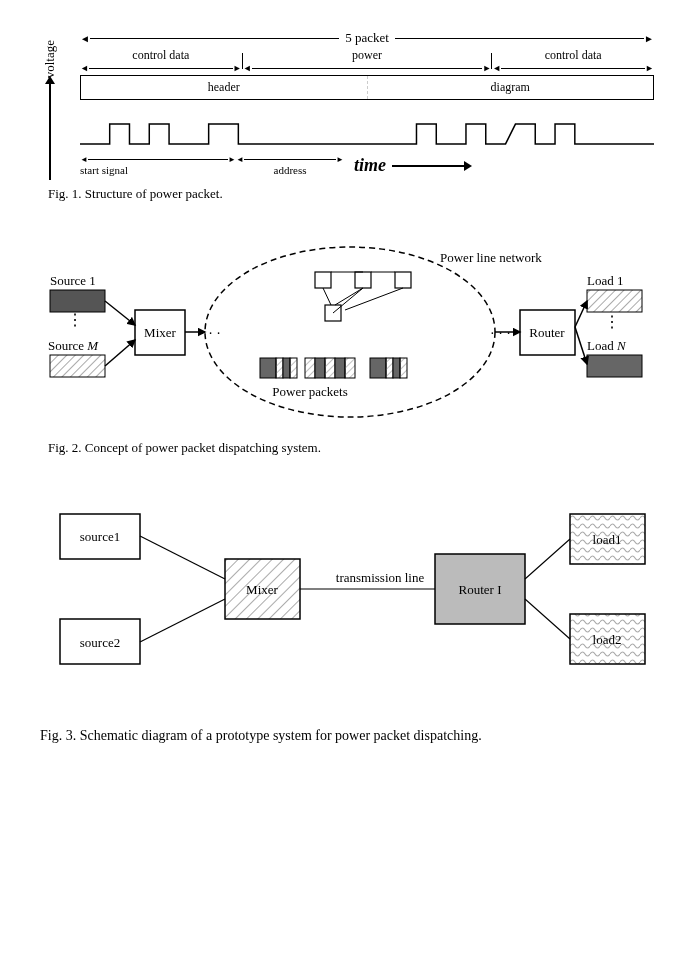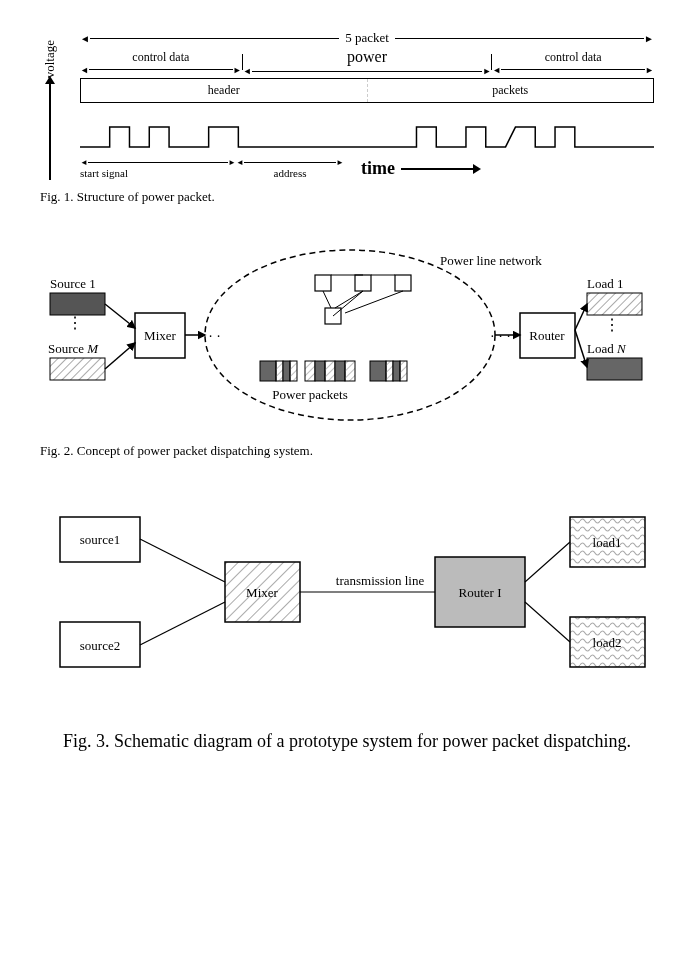--- a/index.html
+++ b/index.html
@@ -103,21 +103,21 @@
     
     .time-row {
       display: flex;
       align-items: center;
       margin-top: 2px;
       font-size: 12px;
     }
 
     .fig-caption {
       font-size: 13px;
-      margin: 10px 0 18px 0;
+      margin: 10px 0 18px 8px;
     }
 
     
     .fig2-container {
       position: relative;
       height: 210px;
       margin: 10px 0 8px 0;
     }
     .fig2-svg {
       width: 100%;
@@ -129,23 +129,22 @@
       position: relative;
       height: 230px;
       margin: 10px 0 8px 0;
     }
     .fig3-svg {
       width: 100%;
       height: 230px;
     }
 
     .fig-caption-bottom {
-      font-size: 18px;
+      font-size: 14px;
       margin-top: 24px;
-      text-align: center;
     }
   </style>
 </head>
 <body>
 
 <div class="fig1-container">
 
   <div class="fig1-yaxis">
     <span class="fig1-yaxis-label">voltage</span>
     <div class="fig1-yaxis-arrow"></div>
@@ -169,42 +168,42 @@
         <span style="font-size:12px;">control data</span>
         <div style="display:flex;align-items:center;width:100%;">
           <span style="font-size:9px;">◄</span>
           <div style="flex:1;height:1px;background:#000;"></div>
           <span style="font-size:9px;">►</span>
         </div>
       </div>
       <div style="width:1px;height:16px;background:#000;"></div>
 
       <div style="flex:2; display:flex; flex-direction:column; align-items:center;">
-        <span style="font-size:16px;">power</span>
+        <span style="font-size:12px;">power</span>
         <div style="display:flex;align-items:center;width:100%;">
           <span style="font-size:9px;">◄</span>
           <div style="flex:1;height:1px;background:#000;"></div>
           <span style="font-size:9px;">►</span>
         </div>
       </div>
       <div style="width:1px;height:16px;background:#000;"></div>
 
       <div style="flex:1.3; display:flex; flex-direction:column; align-items:center;">
         <span style="font-size:12px;">control data</span>
         <div style="display:flex;align-items:center;width:100%;">
           <span style="font-size:9px;">◄</span>
           <div style="flex:1;height:1px;background:#000;"></div>
           <span style="font-size:9px;">►</span>
         </div>
       </div>
     </div>
 
     <div class="frame-boxes">
       <div class="frame-box fb-header">header</div>
-      <div class="frame-box fb-footer">packets</div>
+      <div class="frame-box fb-footer">diagram</div>
     </div>
 
     <div class="waveform">
       <svg viewBox="0 0 580 35" xmlns="http://www.w3.org/2000/svg">
 
         <polyline points="0,28 30,28 30,8 50,8 50,28 70,28 70,8 90,8 90,28 130,28 130,8 160,8 160,28 340,28 340,8 360,8 360,28 390,28 390,8 410,8 410,28 430,28 440,8 460,8 460,28 480,28 480,8 500,8 500,28 580,28" fill="none" stroke="#000" stroke-width="1.5"></polyline>
       </svg>
     </div>
 
     <div class="time-row">
@@ -219,21 +218,21 @@
       <div style="flex:0.9;">
         <div style="display:flex;align-items:center;font-size:10px;">
           <span style="font-size:8px;">◄</span>
           <div style="flex:1;height:1px;background:#000;"></div>
           <span style="font-size:8px;">►</span>
         </div>
         <div style="font-size:11px;text-align:center;">address</div>
       </div>
 
       <div style="flex:2.5; display:flex; align-items:center; gap:6px; padding-left:10px;">
-        <span style="font-size:18px;font-weight:bold;margin-left:7px;">time</span>
+        <span style="font-size:18px;font-style:italic;font-weight:bold;">time</span>
         <svg width="80" height="16" viewBox="0 0 80 16" xmlns="http://www.w3.org/2000/svg">
           <line x1="0" y1="8" x2="72" y2="8" stroke="#000" stroke-width="2"></line>
           <polygon points="72,3 80,8 72,13" fill="#000"></polygon>
         </svg>
       </div>
     </div>
   </div>
 </div>
 
 <div class="fig-caption">Fig. 1.  Structure of power packet.</div>

